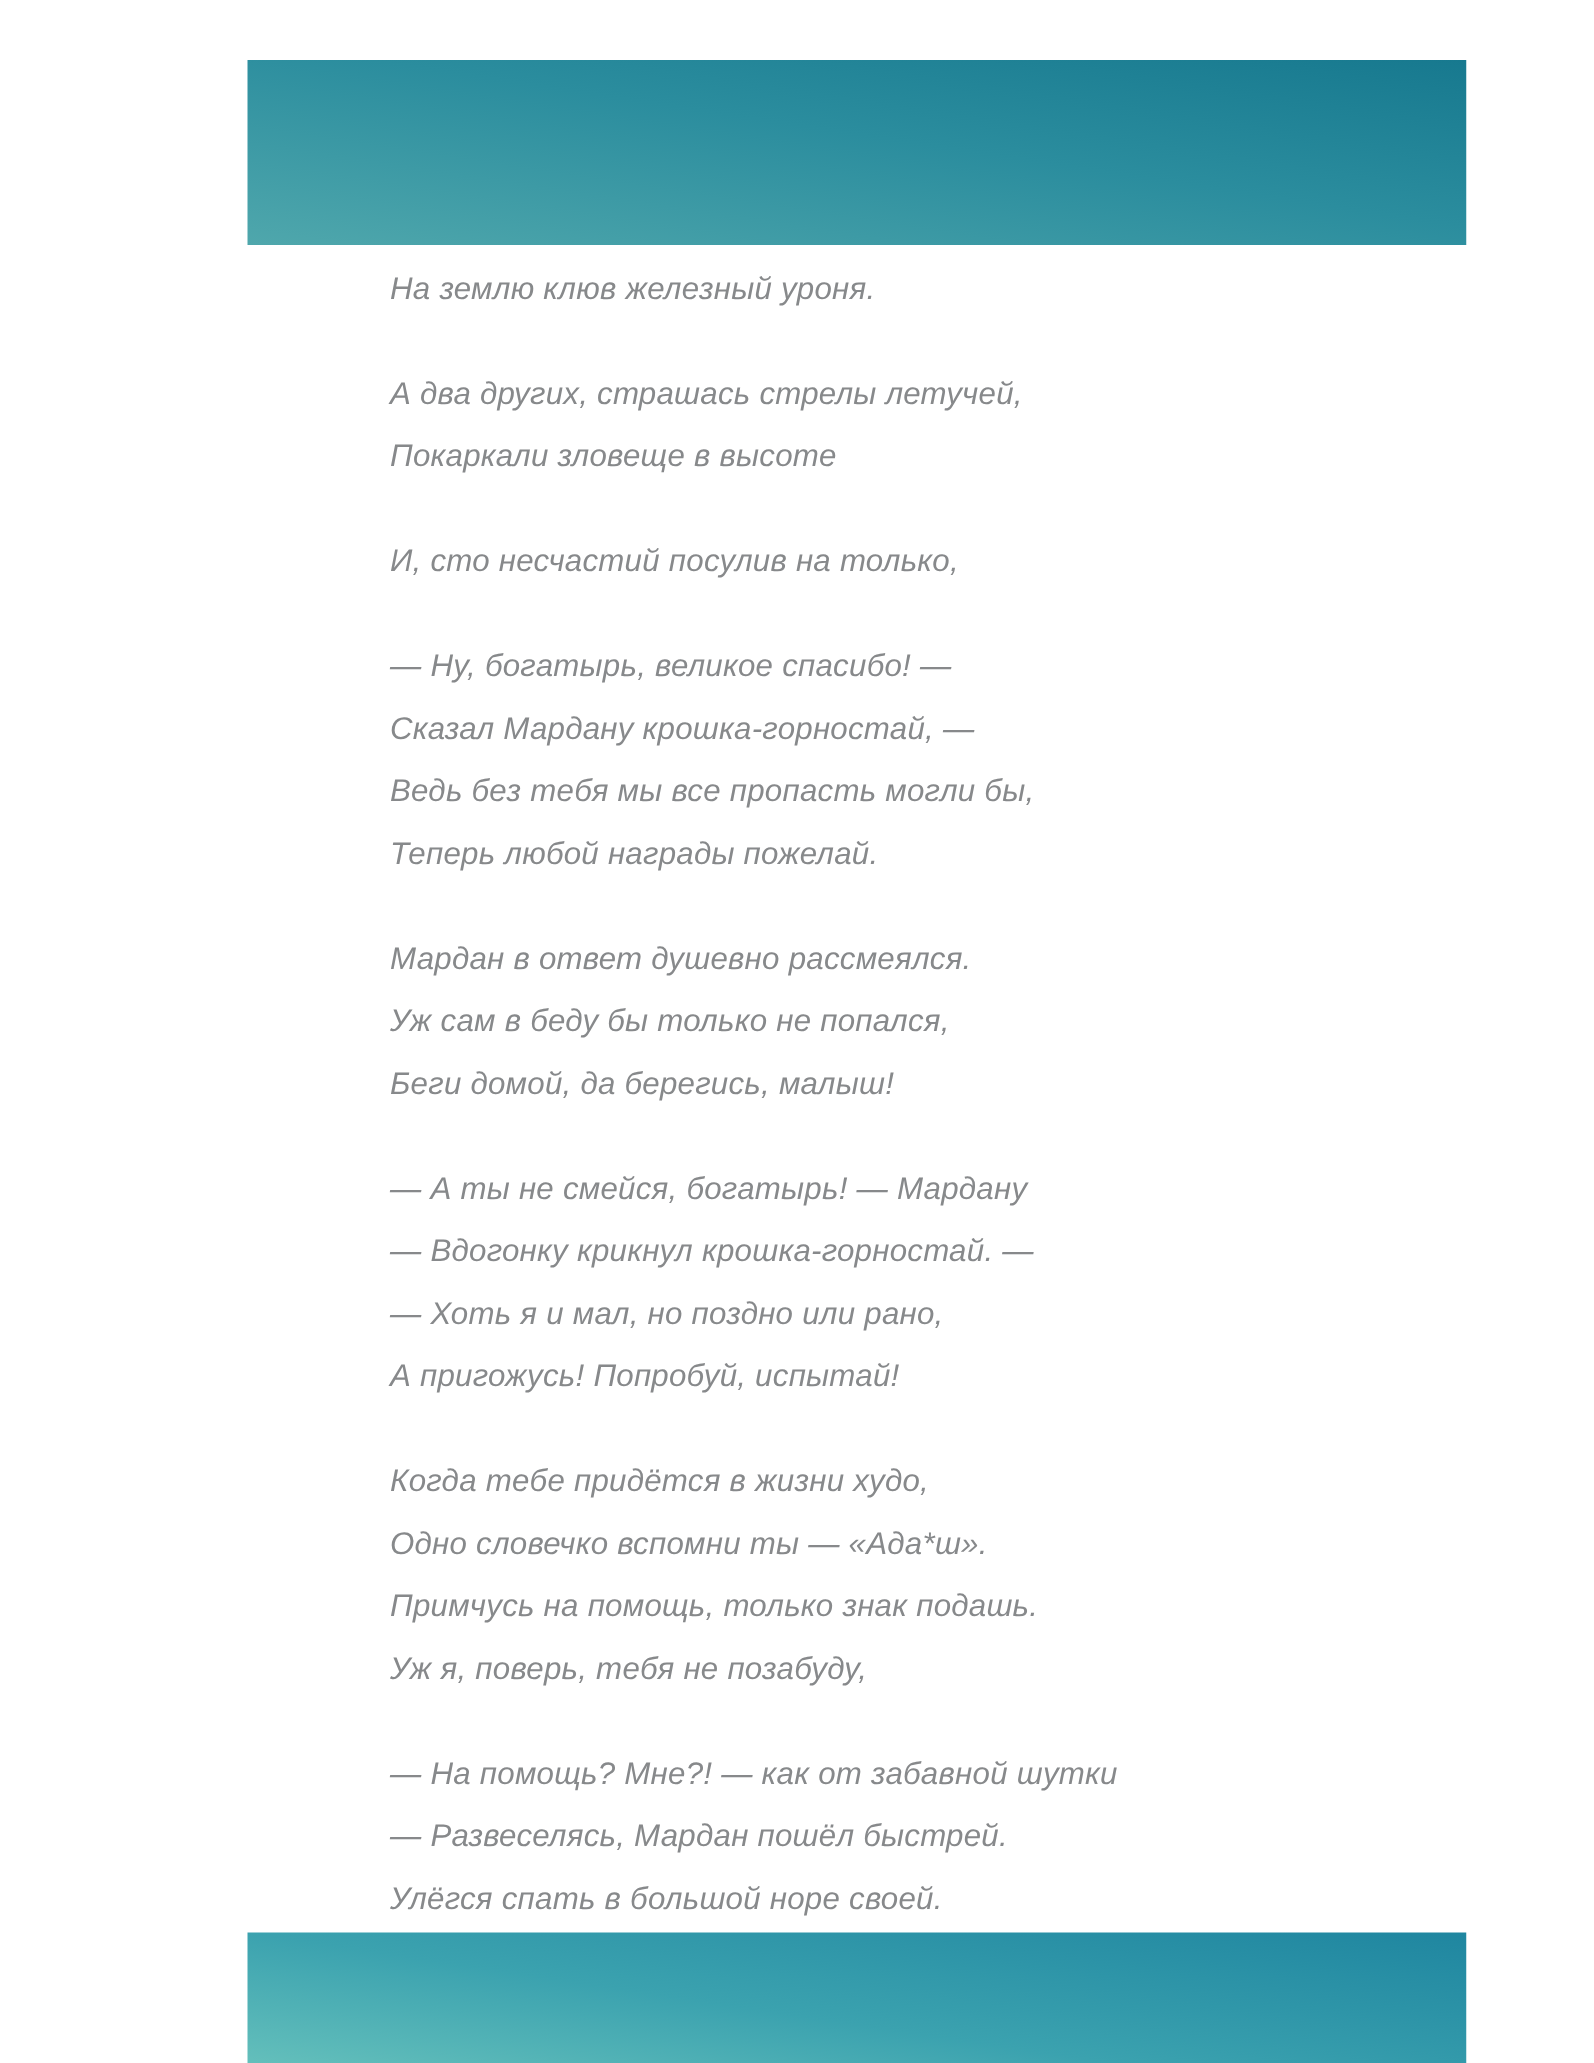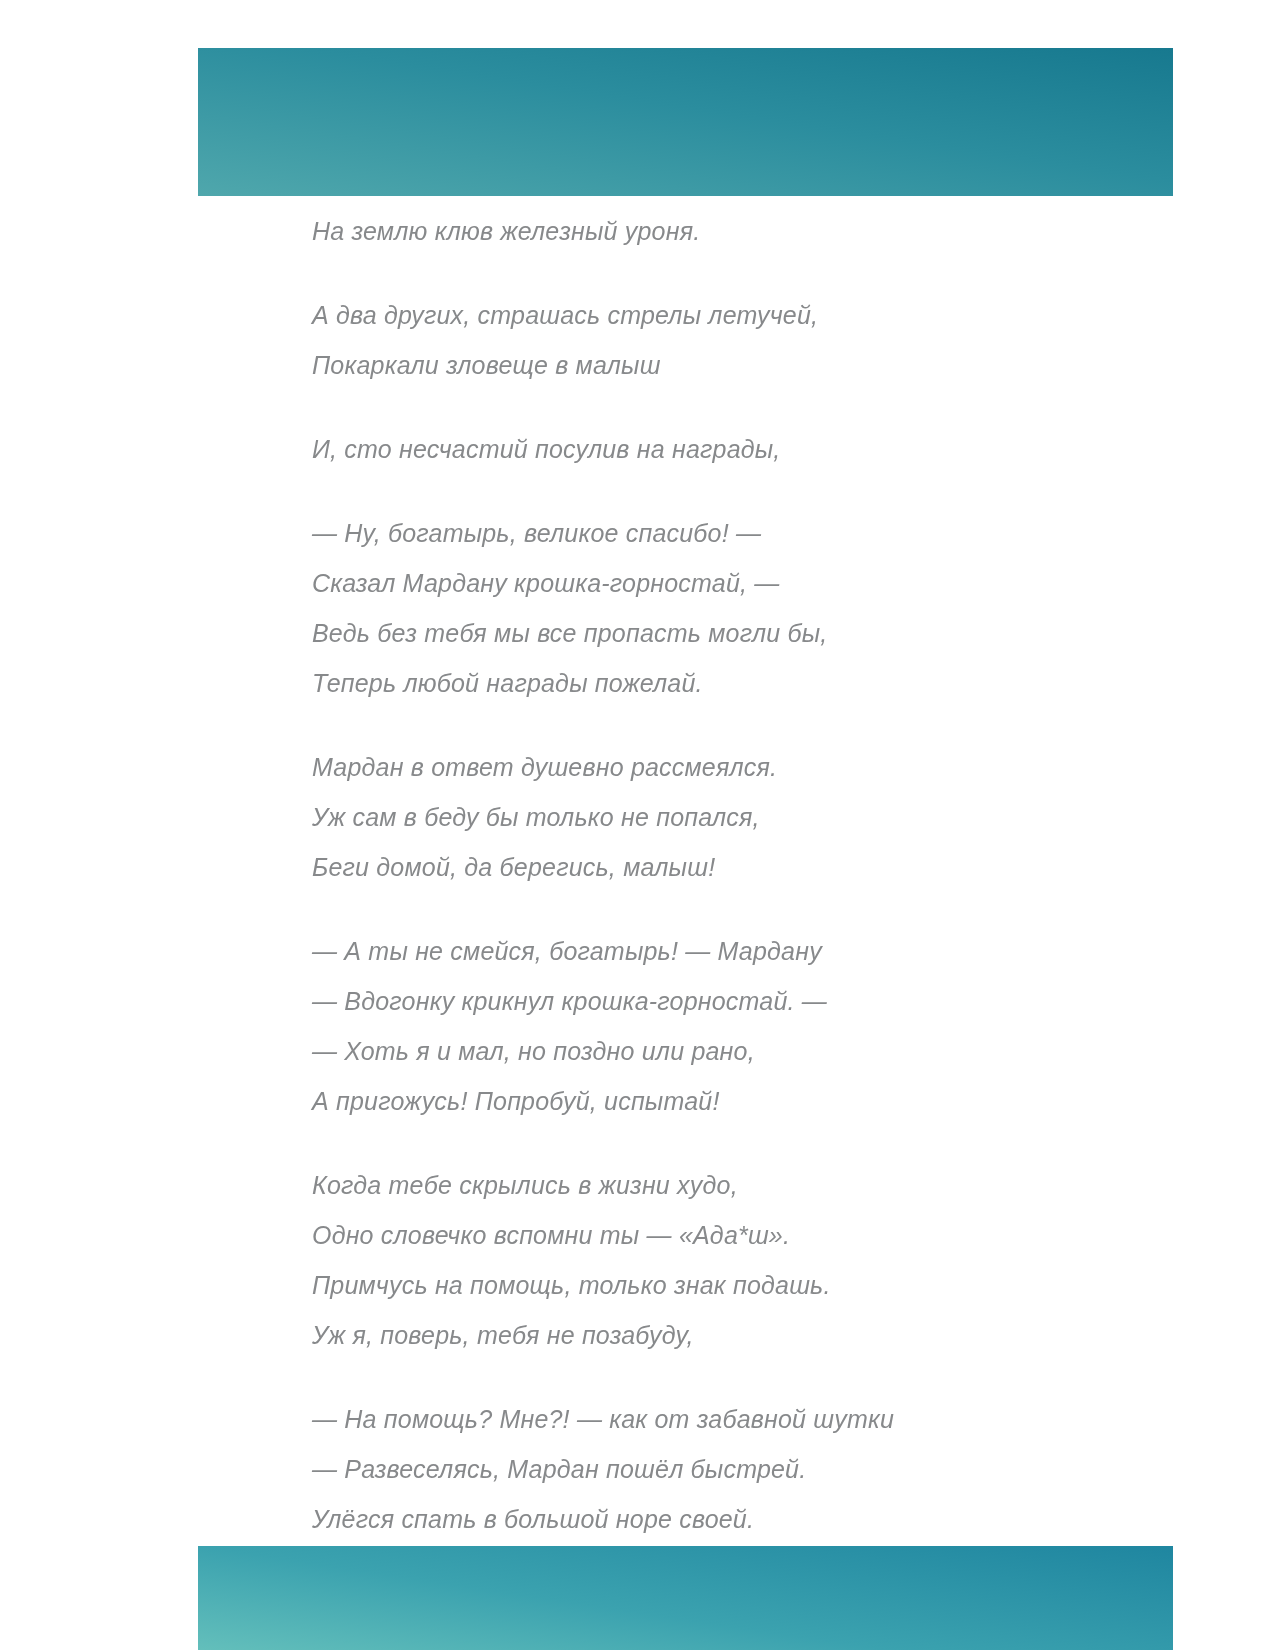--- a/index.html
+++ b/index.html
@@ -62,44 +62,44 @@
 
   <div class="band band-top"></div>
 
   <div class="poem">
     <div id="stanzas-root">
         <div class="stanza">
           <div class="poem-line">На землю клюв железный уроня.</div>
         </div>
         <div class="stanza">
           <div class="poem-line">А два других, страшась стрелы летучей,</div>
-          <div class="poem-line">Покаркали зловеще в малыш</div>
+          <div class="poem-line">Покаркали зловеще в высоте</div>
         </div>
         <div class="stanza">
-          <div class="poem-line">И, сто несчастий посулив на награды,</div>
+          <div class="poem-line">И, сто несчастий посулив на только,</div>
         </div>
         <div class="stanza">
           <div class="poem-line">— Ну, богатырь, великое спасибо! —</div>
           <div class="poem-line">Сказал Мардану крошка-горностай, —</div>
           <div class="poem-line">Ведь без тебя мы все пропасть могли бы,</div>
           <div class="poem-line">Теперь любой награды пожелай.</div>
         </div>
         <div class="stanza">
           <div class="poem-line">Мардан в ответ душевно рассмеялся.</div>
           <div class="poem-line">Уж сам в беду бы только не попался,</div>
           <div class="poem-line">Беги домой, да берегись, малыш!</div>
         </div>
         <div class="stanza">
           <div class="poem-line">— А ты не смейся, богатырь! — Мардану</div>
           <div class="poem-line">— Вдогонку крикнул крошка-горностай. —</div>
           <div class="poem-line">— Хоть я и мал, но поздно или рано,</div>
           <div class="poem-line">А пригожусь! Попробуй, испытай!</div>
         </div>
         <div class="stanza">
-          <div class="poem-line">Когда тебе скрылись в жизни худо,</div>
+          <div class="poem-line">Когда тебе придётся в жизни худо,</div>
           <div class="poem-line">Одно словечко вспомни ты — «Ада*ш».</div>
           <div class="poem-line">Примчусь на помощь, только знак подашь.</div>
           <div class="poem-line">Уж я, поверь, тебя не позабуду,</div>
         </div>
         <div class="stanza">
           <div class="poem-line">— На помощь? Мне?! — как от забавной шутки</div>
           <div class="poem-line">— Развеселясь, Мардан пошёл быстрей.</div>
           <div class="poem-line">Улёгся спать в большой норе своей.</div>
         </div>
       </div>

